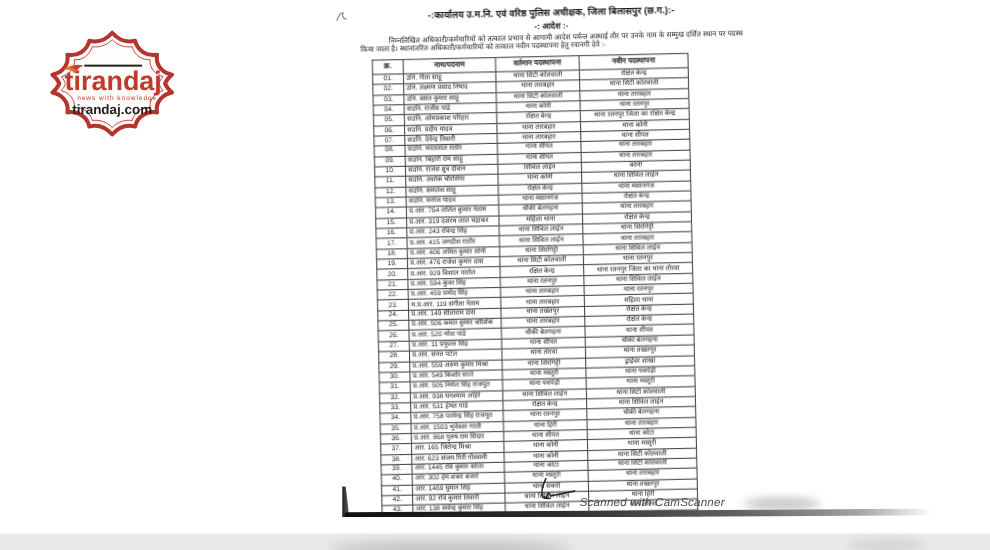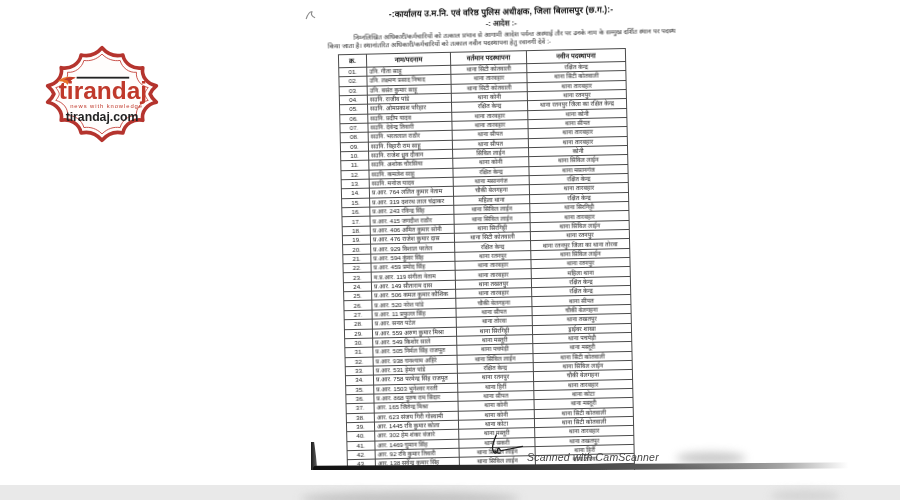--- a/index.html
+++ b/index.html
@@ -3,21 +3,21 @@
 <meta charset="utf-8">
 <style>
   html,body{margin:0;padding:0;}
   body{
     width:900px;height:500px;position:relative;overflow:hidden;
     background:#ffffff;
     font-family:"Liberation Sans", sans-serif;
     -webkit-font-smoothing:antialiased;
   }
   
-  .logo{position:absolute;left:34px;top:42px;width:136px;height:104px;}
+  .logo{position:absolute;left:34px;top:24px;width:136px;height:104px;}
   .logo svg{width:100%;height:100%;}
   
   .scan-page{
     position:absolute;left:0;top:0;width:900px;height:470px;
     transform:rotate(-1.25deg);transform-origin:490px 240px;
     color:#1c1c1c;
   }
   .doc-col{position:absolute;left:332px;top:6px;width:348px;}
   .doc-title{
     text-align:center;font-size:8.5px;font-weight:bold;color:#171717;

